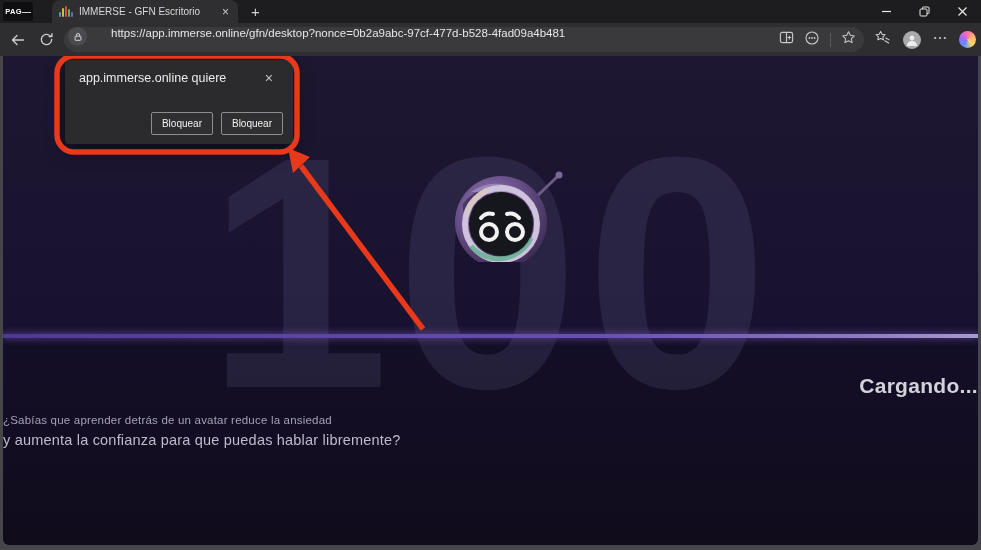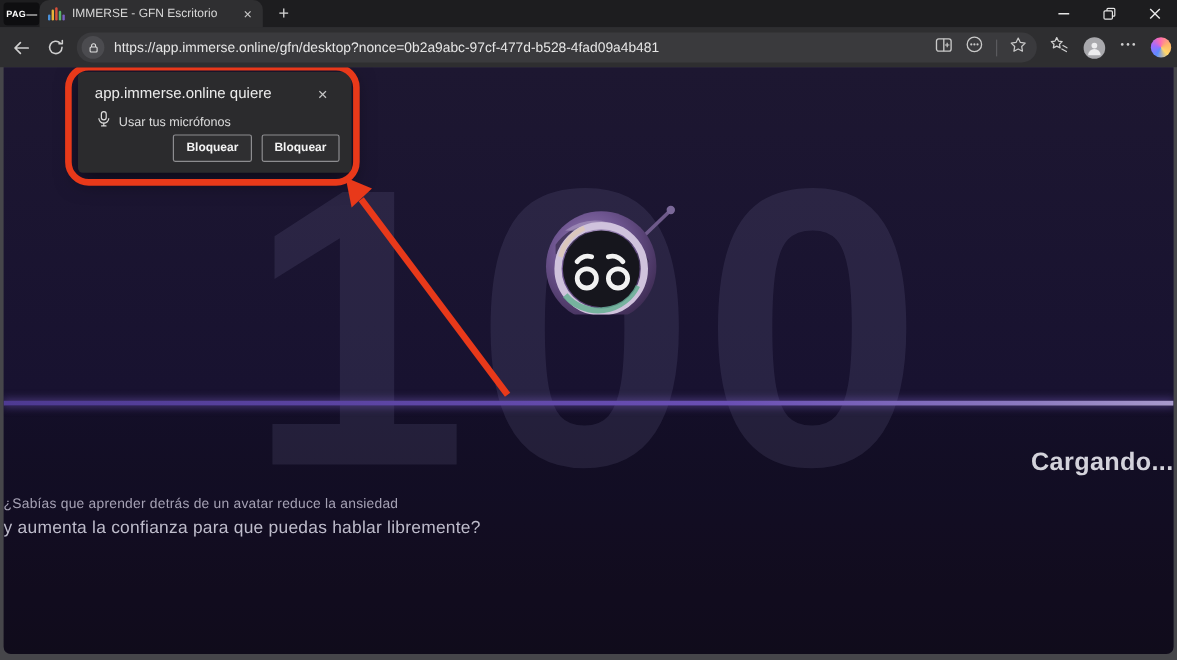--- a/index.html
+++ b/index.html
@@ -3,35 +3,35 @@
 <meta charset="utf-8">
 <style>
   * { margin:0; padding:0; box-sizing:border-box; }
   html,body { width:981px; height:550px; background:#3a3a3e; font-family:"Liberation Sans", sans-serif; }
   .window { position:relative; width:981px; height:550px; background:#46464a; overflow:hidden; }
 
   
   .tabstrip { position:absolute; top:0; left:0; right:0; height:23px; background:#1d1d1f; display:flex; align-items:center; }
   .ws-badge { margin-left:3px; width:30px; height:19px; background:#0e0e10; color:#fff; font-size:7.5px; font-weight:bold; display:flex; align-items:center; justify-content:center; border-radius:3px; letter-spacing:.3px; flex-direction:row; }
   .ws-badge i { display:block; width:9px; height:1px; background:#cfcfcf; margin-top:1px; }
-  .tab { margin-left:0; width:186px; height:23px; background:#2f2f31; border-radius:8px 8px 0 0; display:flex; align-items:center; padding:0 7px; gap:6px; }
+  .tab { margin-left:19px; width:186px; height:23px; background:#2f2f31; border-radius:8px 8px 0 0; display:flex; align-items:center; padding:0 7px; gap:6px; }
   .favicon { display:flex; align-items:flex-end; gap:1px; height:11px; }
   .favicon i { width:2px; border-radius:1px; display:block; }
   .tab-title { flex:1; font-size:10px; color:#d8d8d8; white-space:nowrap; overflow:hidden; text-overflow:ellipsis; }
   .tab-close { color:#c9c9c9; font-size:12px; line-height:1; cursor:default; padding:0 2px; }
   .newtab { margin-left:13px; color:#d2d2d2; font-size:15px; font-weight:300; line-height:1; }
   .ts-spacer { flex:1; }
   .winctl { display:flex; height:23px; }
   .winctl > div { width:38px; display:flex; align-items:center; justify-content:center; color:#e6e6e6; }
   .winctl svg { display:block; }
 
   
   .toolbar { position:absolute; top:23px; left:0; right:0; height:33px; background:#2e2e30; display:flex; align-items:center; }
   .nav-ic { width:28px; display:flex; justify-content:center; align-items:center; color:#cfcfcf; }
-  .urlbar { position:relative; margin-left:4px; width:800px; height:25px; background:#3a3a3d; border-radius:13px; display:flex; align-items:center; padding:0 8px 0 4px; gap:8px; }
+  .urlbar { position:relative; margin-left:4px; width:800px; height:25px; background:#3a3a3d; border-radius:13px; display:flex; padding:0 8px 0 4px; gap:24px; }
   .lock-chip { width:19px; height:19px; border-radius:50%; background:#4b4b4f; display:flex; align-items:center; justify-content:center; }
   .url-text { flex:1; font-size:11.5px; color:#e6e6e6; white-space:nowrap; overflow:hidden; }
   .pill-icons { display:flex; align-items:center; gap:10px; color:#c9c9c9; }
   .pill-divider { width:1px; height:14px; background:#5a5a5e; }
   .tb-right { display:flex; align-items:center; gap:12px; margin-left:10px; color:#cfcfcf; }
   .avatar-btn { width:18px; height:18px; border-radius:50%; background:#a9a9ad; display:flex; align-items:center; justify-content:center; overflow:hidden; }
   .copilot { width:17px; height:17px; border-radius:50%; background:conic-gradient(from 210deg,#5b8cff,#9f6bff,#ff6bb0,#ffb36b,#ffd76b,#5b8cff); }
 
   
   .content { position:absolute; top:56px; left:3px; right:3px; bottom:5px; background:linear-gradient(180deg,#1d1731 0%,#181230 55%,#130e20 100%); border-radius:0 0 6px 6px; overflow:hidden; }
@@ -50,21 +50,21 @@
   .tip2 { position:absolute; top:376px; left:0; right:0; text-align:left; font-size:14.5px; color:#bebccb; letter-spacing:.2px; }
 
   
   .perm { position:absolute; left:62px; top:4px; width:228px; height:84px; background:#2b2b2d; border-radius:4px; box-shadow:0 6px 18px rgba(0,0,0,.55); }
   .perm-head { display:flex; align-items:center; padding:11px 20px 0 14px; }
   .perm-title { flex:1; font-size:12.5px; color:#ececec; }
   .perm-close { color:#c6c6c6; font-size:14px; line-height:1; background:none; border:none; cursor:pointer; font-family:inherit; }
   .perm-row { display:flex; align-items:center; gap:7px; padding:7px 0 0 16px; }
   .perm-req { font-size:10.5px; color:#dcdcdc; }
   .perm-btns { position:absolute; right:10px; bottom:9px; display:flex; gap:8px; }
-  .perm-btn { background:#2f2f31; border:1px solid #8d8d90; border-radius:2px; color:#f2f2f2; font-size:10px; font-weight:bold; padding:5px 10px; cursor:pointer; font-family:inherit; }
+  .perm-btn { background:#2f2f31; border:1px solid #8d8d90; border-radius:2px; color:#f2f2f2; font-size:10px; font-weight:normal; padding:5px 10px; cursor:pointer; font-family:inherit; }
 
   .anno { position:absolute; inset:0; pointer-events:none; }
 </style>
 </head>
 <body>
 
 <div class="window">
 
   <div class="tabstrip">
     <div class="ws-badge">
@@ -196,30 +196,20 @@
 
     <div class="loading">Cargando...</div>
     <div class="tip1">¿Sabías que aprender detrás de un avatar reduce la ansiedad</div>
     <div class="tip2">y aumenta la confianza para que puedas hablar libremente?</div>
 
     <div class="perm">
       <div class="perm-head">
         <span class="perm-title">app.immerse.online quiere</span>
         <button class="perm-close">×</button>
       </div>
-      <div class="perm-row">
-        <span>
-          <svg width="11" height="14" viewBox="0 0 12 15" fill="none">
-              <rect x="3.8" y="1" width="4.4" height="7.5" rx="2.2" stroke="#dcdcdc" stroke-width="1.1"></rect>
-              <path d="M1.5 7a4.5 4.5 0 0 0 9 0" stroke="#dcdcdc" stroke-width="1.1"></path>
-              <path d="M6 11.5V14M4 14h4" stroke="#dcdcdc" stroke-width="1.1" stroke-linecap="round"></path>
-            </svg>
-        </span>
-        <span class="perm-req">Usar tus micrófonos</span>
-      </div>
       <div class="perm-btns">
         <button class="perm-btn">Bloquear</button>
         <button class="perm-btn">Bloquear</button>
       </div>
     </div>
 
     <svg class="anno" width="975" height="489" viewBox="0 0 975 489">
       <rect x="54" y="0" width="240" height="96" rx="17" fill="none" stroke="#e8391a" stroke-width="5.5"></rect>
       <line x1="420" y1="273" x2="298" y2="110" stroke="#e8391a" stroke-width="5.5"></line>
       <polygon points="285,92 307,101 290,117" fill="#e8391a"></polygon>

